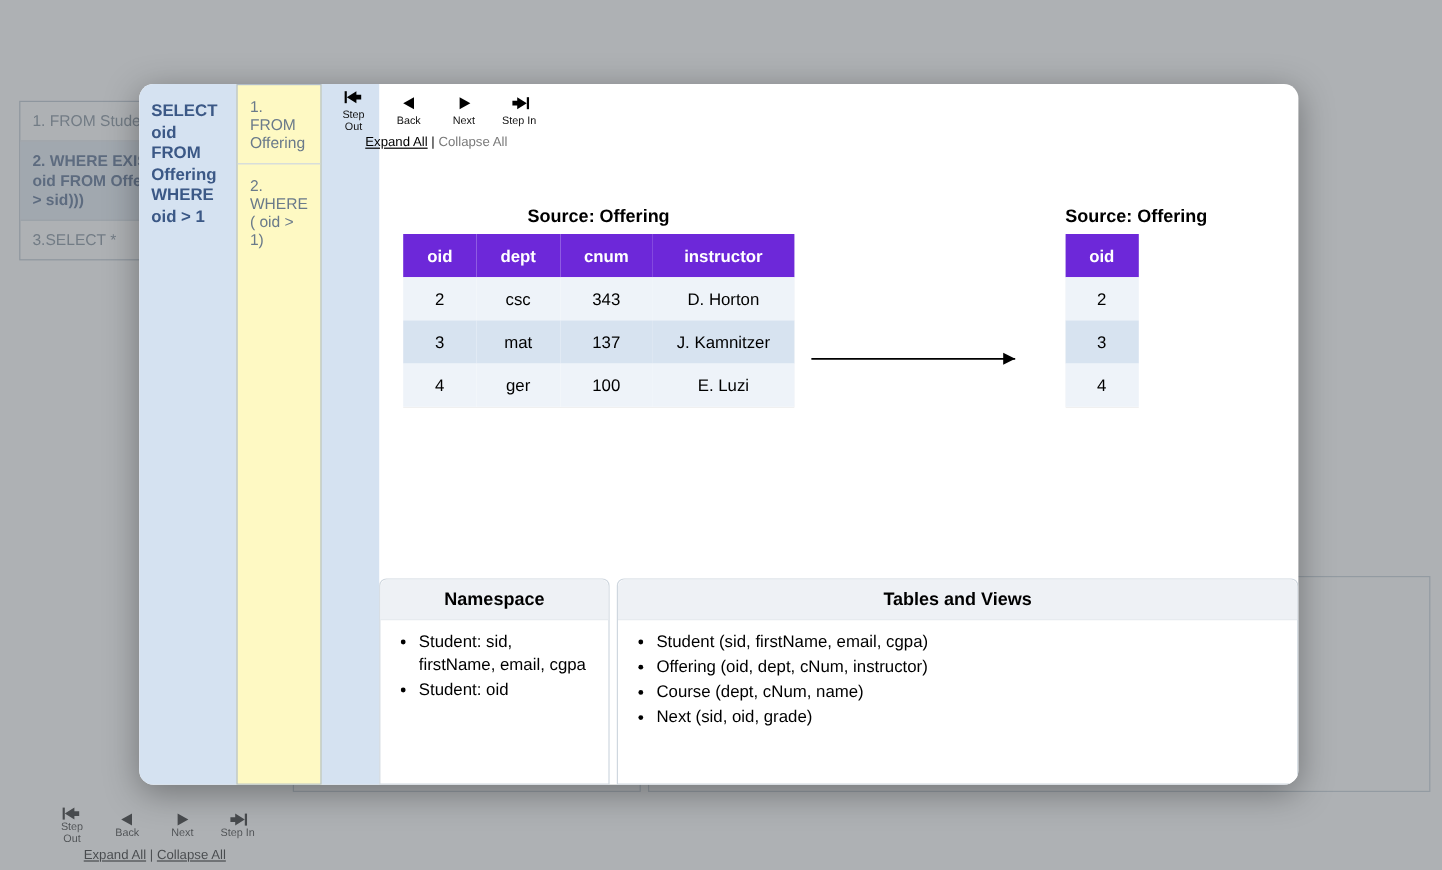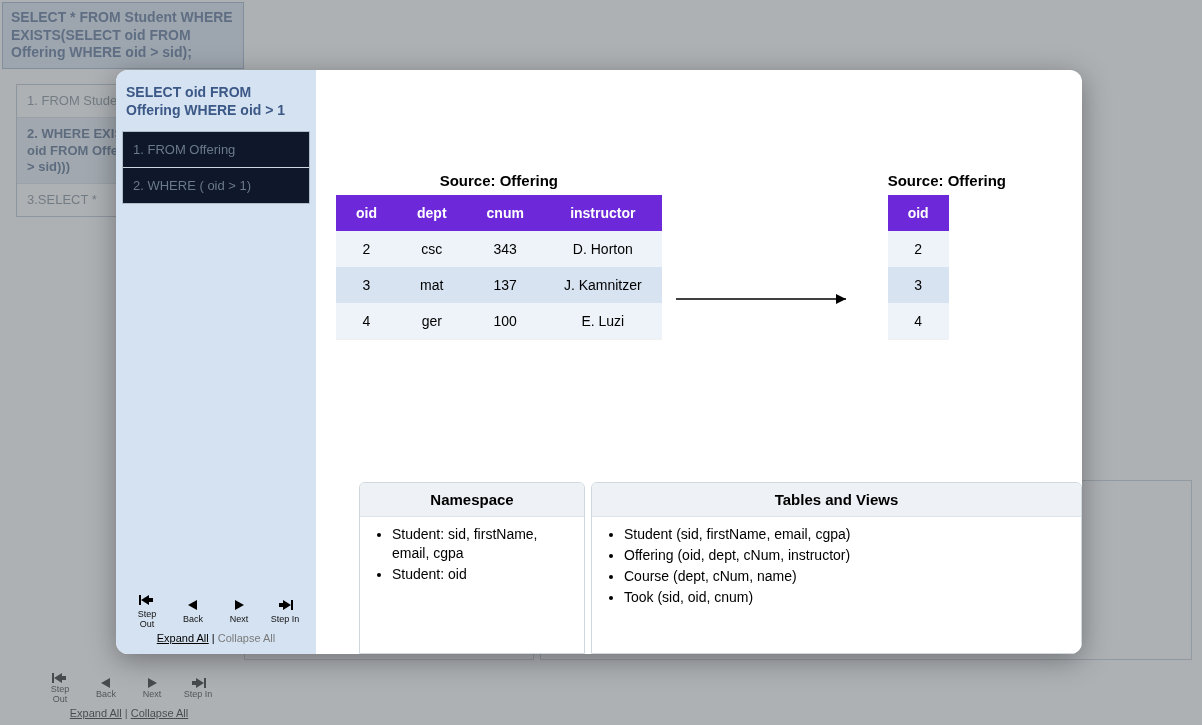--- a/index.html
+++ b/index.html
@@ -122,31 +122,31 @@
     background: #ffffff;
     border-radius: 12px;
     box-shadow: 0 6px 28px rgba(0,0,0,0.35);
     z-index: 10;
     display: flex;
     overflow: hidden;
   }
   .modal .side {
     width: 200px;
     background: #d5e2f1;
-    display:flex; flex-direction:column;
+    display:flex; flex-direction:row;
   }
   .modal .side-query {
     padding: 14px 10px 12px 10px;
     color: #3b5886;
     font-weight: bold;
     font-size: 14px;
     line-height: 1.25;
   }
   .modal .side-steps {
-    background: #0f172a;
+    background: #fef9c3;
     border: 1px solid #b0bcc8;
     margin: 0 6px;
   }
   .modal .side-steps .step {
     padding: 10px 10px;
     color: #6a7a8a;
     border-bottom: 1px solid #cfd8e0;
     font-size: 13px;
     cursor:pointer;
   }
@@ -210,21 +210,21 @@
     border-top: none;
     margin: 0 -16px 0 -20px;
   }
   .panel {
     flex:0 0 auto;
     border:1px solid #cfd7df;
     border-radius:6px 6px 0 0;
     background:#fff;
     display:flex; flex-direction:column;
   }
-  .panel.ns { width: 226px; margin-left: 43px; }
+  .panel.ns { width: 192px; }
   .panel.tv { flex:1; }
   .panel .phdr {
     background:#eef1f5;
     text-align:center;
     font-weight:bold;
     font-size:15px;
     padding:8px 4px;
     border-bottom:1px solid #dfe4ea;
     border-radius:6px 6px 0 0;
   }
@@ -234,23 +234,20 @@
     line-height:1.35;
   }
   .panel ul { margin:0; padding-left:18px; }
   .panel li { margin:0 0 2px 0; }
 </style>
 </head>
 <body>
 
 <div class="bg-layer">
 
-  <div class="bg-querybox">
-    <span>SELECT * FROM Student WHERE EXISTS(SELECT oid FROM Offering WHERE oid &gt; sid);</span>
-  </div>
 
   <div class="bg-steps">
     <div class="step">1. FROM Student</div>
     <div class="step active">2. WHERE EXISTS((SELECT oid FROM Offering WHERE oid &gt; sid)))</div>
     <div class="step">3.SELECT *</div>
   </div>
 
 
   <div class="bg-ns-panel"></div>
   <div class="bg-tv-panel"></div>
@@ -424,20 +421,20 @@
           </ul>
         </div>
       </div>
       <div class="panel tv">
         <div class="phdr">Tables and Views</div>
         <div class="pbody">
           <ul>
             <li>Student (sid, firstName, email, cgpa)</li>
             <li>Offering (oid, dept, cNum, instructor)</li>
             <li>Course (dept, cNum, name)</li>
-            <li>Took (sid, oid, cnum)</li>
+            <li>Next (sid, oid, grade)</li>
           </ul>
         </div>
       </div>
     </div>
 
   </div>
 </div>
 
 </body></html>

